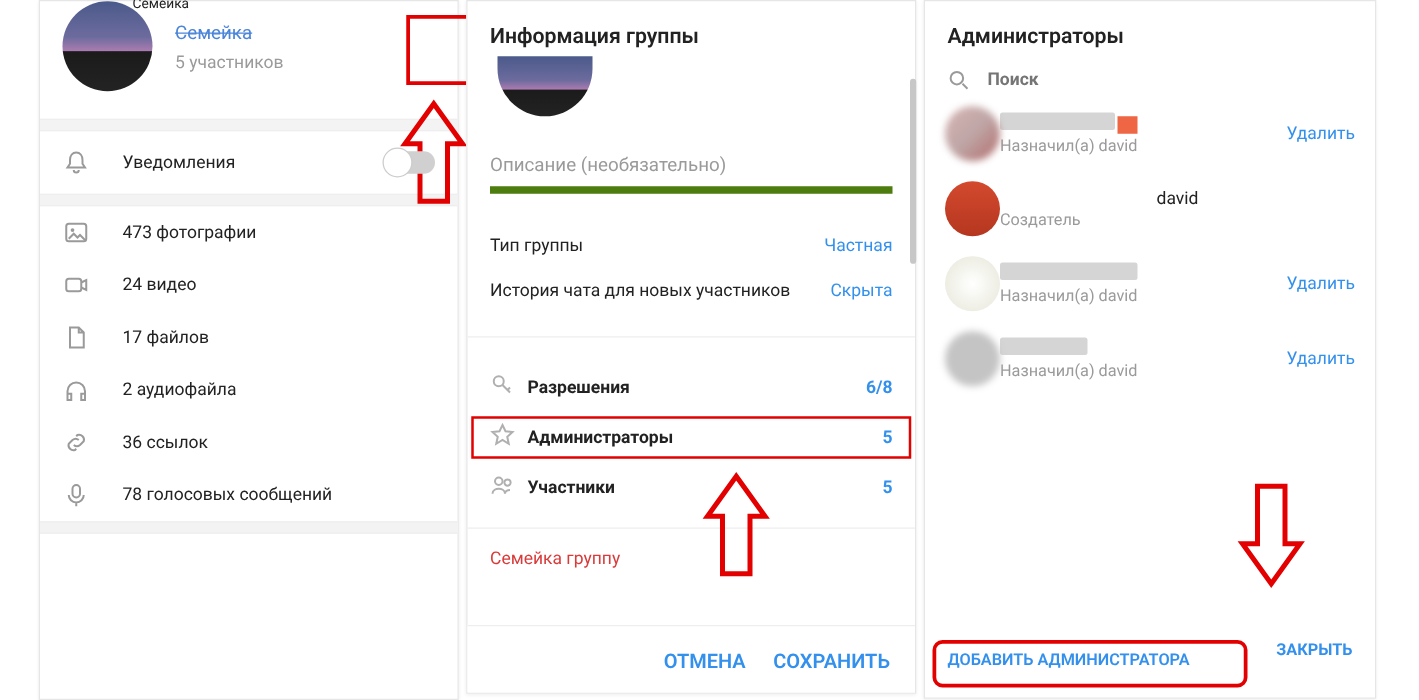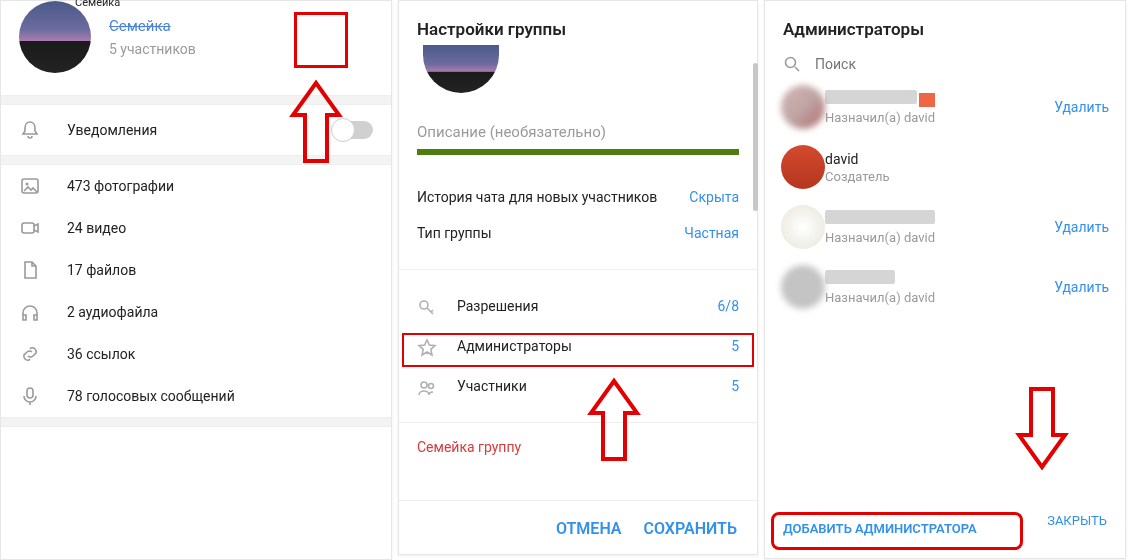--- a/index.html
+++ b/index.html
@@ -1,18 +1,18 @@
 <!DOCTYPE html>
 <html><head>
   <meta charset="utf-8">
   <style>
     * { margin: 0; padding: 0; box-sizing: border-box; font-family: -apple-system, "Segoe UI", Roboto, Arial, sans-serif; }
     body { width: 1135px; height: 560px; background: #fff; display: flex; gap: 6px; overflow: hidden; }
     .panel { background: #fff; border: 1px solid #e6e6e6; box-shadow: 0 1px 3px rgba(0,0,0,.07); position: relative; }
-    .p1 { width: 392px; height: 560px; }
+    .p1 { width: 336px; height: 560px; margin-left: 31px; }
     .p2 { width: 360px; height: 555px; }
     .p3 { width: 362px; height: 559px; }
 
     
     .tab-bg { position: absolute; top: -5px; left: 74px; font-size: 11px; color: #222; }
     .p1-header { display: flex; align-items: center; padding: 18px 14px 18px 18px; }
     .p1-title { font-size: 17px; font-weight: 600; color: #222; flex: 1; }
     .dots { width: 28px; height: 28px; display: flex; flex-direction: column; justify-content: center; align-items: center; gap: 3px; margin-right: 12px; cursor: pointer; }
     .dots span { width: 4px; height: 4px; background: #a8a8a8; border-radius: 50%; }
     .close-x { font-size: 20px; color: #a8a8a8; cursor: pointer; width: 24px; text-align: center; }
@@ -35,51 +35,51 @@
     
     .p2-header { display: flex; align-items: center; padding: 18px 14px 6px 18px; }
     .p2-title { font-size: 17px; font-weight: 600; color: #222; flex: 1; }
     .avatar-half { width: 76px; height: 48px; border-radius: 0 0 38px 38px; background: linear-gradient(#4a5a8a 0%,#6d6b9e 40%,#aa7bb0 55%, #1b1b1b 56%, #232323 100%); margin: 0 0 22px 24px; }
     .desc-field { margin: 0 18px; padding: 8px 0; border-bottom: 6px solid #4d7c0f; color: #9a9a9a; font-size: 15px; }
     .scroll-hint { position: absolute; right: -1px; top: 62px; width: 5px; height: 148px; background: #c7c7c7; border-radius: 3px; }
     .setting-row { display: flex; padding: 10px 18px; align-items: center; }
     .setting-row .lbl { flex: 1; color: #222; font-size: 14px; }
     .setting-row .val { color: #3390ec; font-size: 14px; }
     .divider2 { height: 1px; background: #eee; margin: 10px 0; }
-    .nav-row { display: flex; align-items: flex-start; padding: 10px 18px; gap: 18px; }
+    .nav-row { display: flex; align-items: flex-end; padding: 10px 18px; gap: 8px; font-weight: bold; }
     .nav-row .icon { width: 22px; color: #b0b0b0; flex-shrink: 0; }
     .nav-row .lbl { flex: 1; color: #222; font-size: 14px; }
     .nav-row .cnt { color: #3390ec; font-size: 14px; }
     .red-box-admin { position: absolute; border: 2px solid #e30000; left: 3px; width: 352px; height: 34px; top: 332px; pointer-events: none; }
     .arrow-up2 { position: absolute; left: 186px; top: 376px; pointer-events: none; }
     .delete-grp { color: #d93a3a; font-size: 14px; padding: 16px 18px 0 18px; }
     .p2-footer { position: absolute; bottom: 0; left: 0; right: 0; background: #fff; border-top: 1px solid #eee; display: flex; justify-content: flex-end; gap: 22px; padding: 18px 20px 16px 20px; }
     .p2-footer .btn { color: #3390ec; font-weight: 600; font-size: 16px; cursor: pointer; }
 
     
     .p3-header { padding: 18px 18px 8px 18px; display: flex; align-items: center; }
     .p3-title { font-size: 17px; font-weight: 600; color: #222; }
     .search-row { display: flex; align-items: center; padding: 8px 18px 4px 18px; gap: 14px; color: #9a9a9a; }
-    .search-row input { border: none; outline: none; font-size: 14px; color: #222; flex: 1; }
+    .search-row input { border: none; outline: none; font-size: 14px; color: #222; flex: 1; font-weight: bold; }
     .admin-item { display: flex; align-items: center; padding: 8px 16px; }
     .av-sm { width: 44px; height: 44px; border-radius: 50%; background: #ddd; flex-shrink: 0; }
     .av-sm.blur { filter: blur(3px); background: linear-gradient(135deg,#d6b3b3 0%, #bfa6a6 50%,#b36b6b 100%); }
     .av-sm.red-g { background: linear-gradient(#d34a2e,#b5361f); }
     .av-sm.fam { background: radial-gradient(#fff,#e6e6d8), #e8e8e0; }
     .av-sm.gray { filter: blur(3px); background: #c4c4c4; }
     .admin-txt { flex: 1; min-width: 0; }
-    .admin-name { font-size: 14px; color: #222; }
+    .admin-name { font-size: 14px; color: #222; text-align: center; }
     .admin-name.blur { background: #d5d5d5; color: transparent; width: 92px; height: 14px; border-radius: 2px; display: inline-block; }
     .red-badge { display: inline-block; width: 16px; height: 14px; background: #e64; margin-left: 2px; vertical-align: middle; }
     .admin-sub { font-size: 13px; color: #9a9a9a; margin-top: 2px; }
     .del-link { color: #3390ec; font-size: 14px; cursor: pointer; }
     .arrow-down { position: absolute; left: 248px; top: 384px; pointer-events: none; }
     .p3-footer { position: absolute; bottom: 0; left: 0; right: 0; display: flex; justify-content: space-between; padding: 14px 18px 14px 12px; }
     .add-admin-btn { color: #3390ec; font-weight: 600; font-size: 13px; cursor: pointer; padding: 8px 6px; }
-    .close-btn { color: #3390ec; font-weight: 400; font-size: 13px; cursor: pointer; }
+    .close-btn { color: #3390ec; font-weight: 700; font-size: 13px; cursor: pointer; }
     .red-box-add { position: absolute; border: 3px solid #e30000; border-radius: 8px; left: 6px; width: 252px; height: 38px; bottom: 8px; pointer-events: none; }
 
     svg { display: block; }
   </style>
 </head>
 <body>
 
 <div class="panel p1">
   <span class="tab-bg">Семейка</span>
   <div class="red-box-dots"></div>
@@ -140,33 +140,33 @@
         <rect x="8" y="3" width="6" height="10" rx="3" fill="none" stroke="#9a9a9a" stroke-width="1.6"></rect>
         <path d="M5 11a6 6 0 0012 0 M11 17v3" fill="none" stroke="#9a9a9a" stroke-width="1.6"></path>
       </svg>
     <div class="label">78 голосовых сообщений</div>
   </div>
   <div class="divider"></div>
 </div>
 
 <div class="panel p2">
   <div class="p2-header">
-    <div class="p2-title">Настройки группы</div>
+    <div class="p2-title">Информация группы</div>
   </div>
   <div class="avatar-half"></div>
   <div class="desc-field">Описание (необязательно)</div>
   <div class="scroll-hint"></div>
   <div style="height:24px"></div>
   <div class="setting-row">
+    <div class="lbl">Тип группы</div>
+    <div class="val">Частная</div>
+  </div>
+  <div class="setting-row">
     <div class="lbl">История чата для новых участников</div>
     <div class="val">Скрыта</div>
-  </div>
-  <div class="setting-row">
-    <div class="lbl">Тип группы</div>
-    <div class="val">Частная</div>
   </div>
   <div class="divider2" style="margin:18px 0"></div>
   <div class="nav-row">
     <svg class="icon" width="20" height="20">
         <circle cx="7" cy="7" r="4" fill="none" stroke="#b0b0b0" stroke-width="1.6"></circle>
         <path d="M10 10l6 6m-2-2l2-2" fill="none" stroke="#b0b0b0" stroke-width="1.6"></path>
       </svg>
     <div class="lbl">Разрешения</div>
     <div class="cnt">6/8</div>
   </div>

